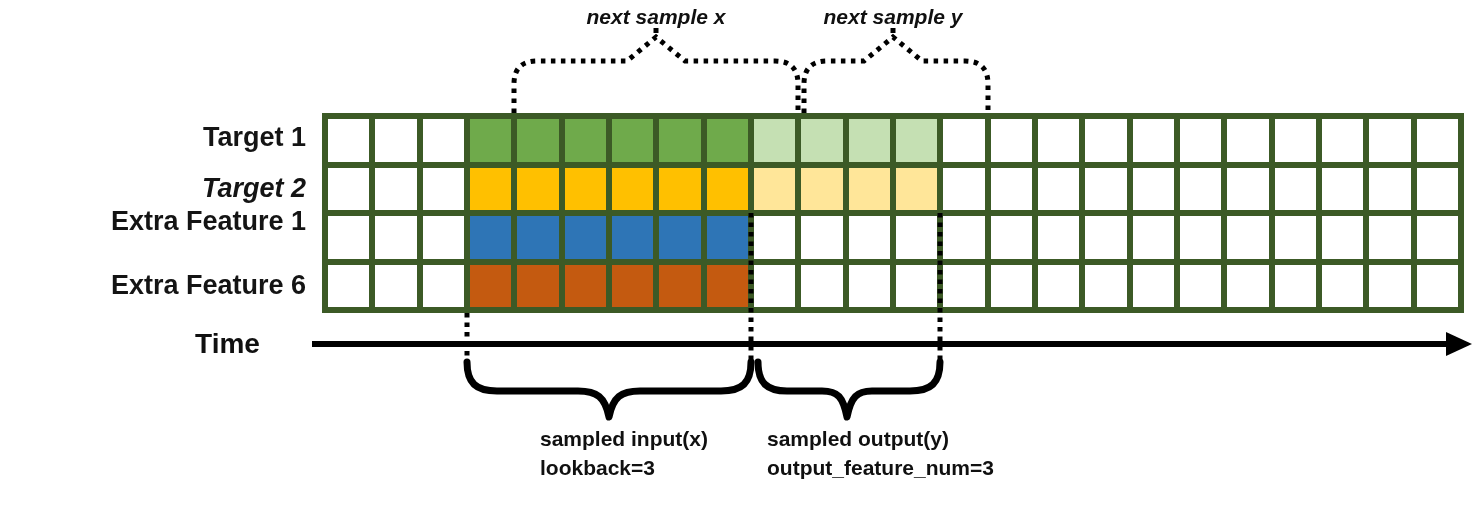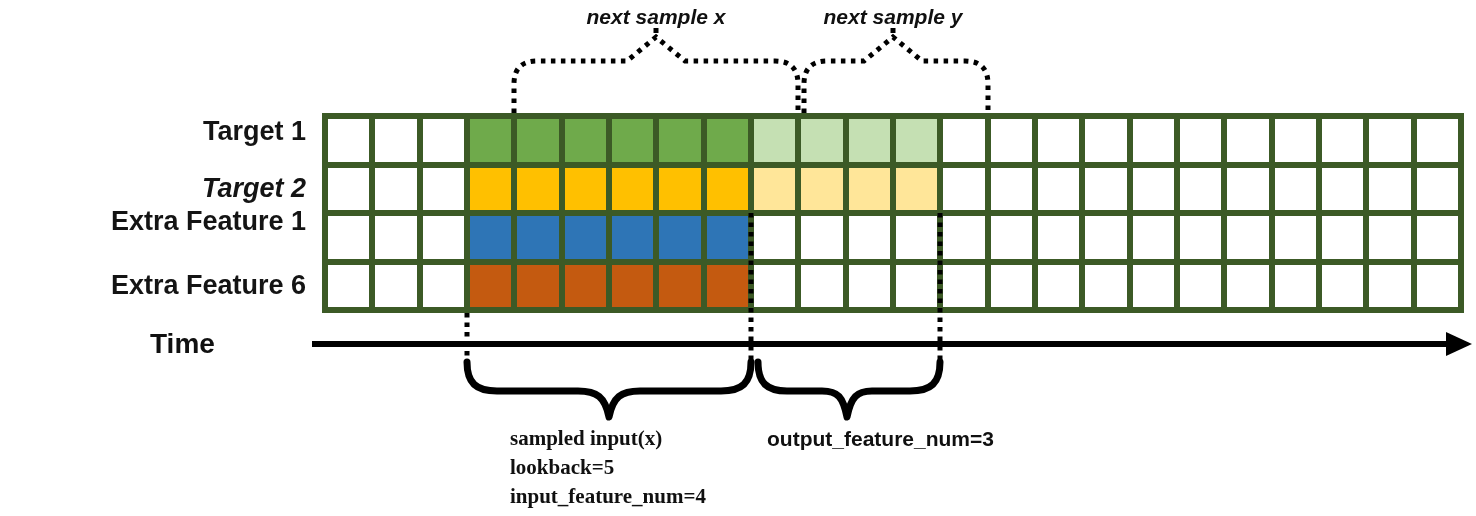--- a/index.html
+++ b/index.html
@@ -22,48 +22,48 @@
   }
   .top-label.x{left:546px;}
   .top-label.y{left:783px;}
   .row-label{
     position:absolute;left:0;width:306px;
     text-align:right;
     font-size:27px;font-weight:bold;color:#141414;
     height:43px;line-height:43px;
     white-space:nowrap;
   }
-  .row-label.r0{top:110px;}
+  .row-label.r0{top:116px;}
   .row-label.r1{top:167px;font-style:italic;}
   .row-label.r2{top:200px;}
   .row-label.r3{top:264px;}
   .grid{
     position:absolute;left:322px;top:113px;
     width:1142px;height:200px;
     box-sizing:border-box;
     padding:6px;
     display:grid;
     gap:6px;
   }
   .cell{width:100%;height:100%;}
   .overlay{
     position:absolute;left:0;top:0;width:1476px;height:516px;
     pointer-events:none;
   }
   .time-label{
     position:absolute;left:150px;top:328px;width:155px;
-    text-align:left;
+    text-align:center;
     font-size:28px;font-weight:bold;color:#101010;
   }
   .caption{
     position:absolute;top:424px;
     font-size:21px;font-weight:600;color:#101010;
     line-height:29px;white-space:nowrap;
   }
-  .caption.input{left:510px;font-family:Liberation Serif, serif;}
+  .caption.input{left:540px;}
   .caption.output{left:767px;}
 </style>
 </head>
 <body>
 
 <div class="canvas">
 
 
   <div class="top-label y">next sample y</div>
   <div class="top-label x">next sample x</div>
@@ -189,20 +189,20 @@
 
     <path d="M 467 362 C 467 383 476 391 497 391 L 578 391 C 597 391 605 397 609 417 C 613 397 621 391 640 391 L 721 391 C 742 391 751 383 751 362" fill="none" stroke="#000000" stroke-width="7" stroke-linecap="round" stroke-linejoin="round"></path>
 
     <path d="M 758 362 C 758 383 767 391 787 391 L 822 391 C 838 391 843 397 847 417 C 851 397 857 391 872 391 L 910 391 C 931 391 940 383 940 362" fill="none" stroke="#000000" stroke-width="7" stroke-linecap="round" stroke-linejoin="round"></path>
   </svg>
 
   <div class="time-label">Time</div>
 
   <div class="caption input">
     <div>sampled input(x)</div>
-    <div>lookback=5</div>
-    <div>input_feature_num=4</div>
+    <div>lookback=3</div>
   </div>
   <div class="caption output">
+    <div>sampled output(y)</div>
     <div>output_feature_num=3</div>
   </div>
 
 </div>
 
 </body></html>

